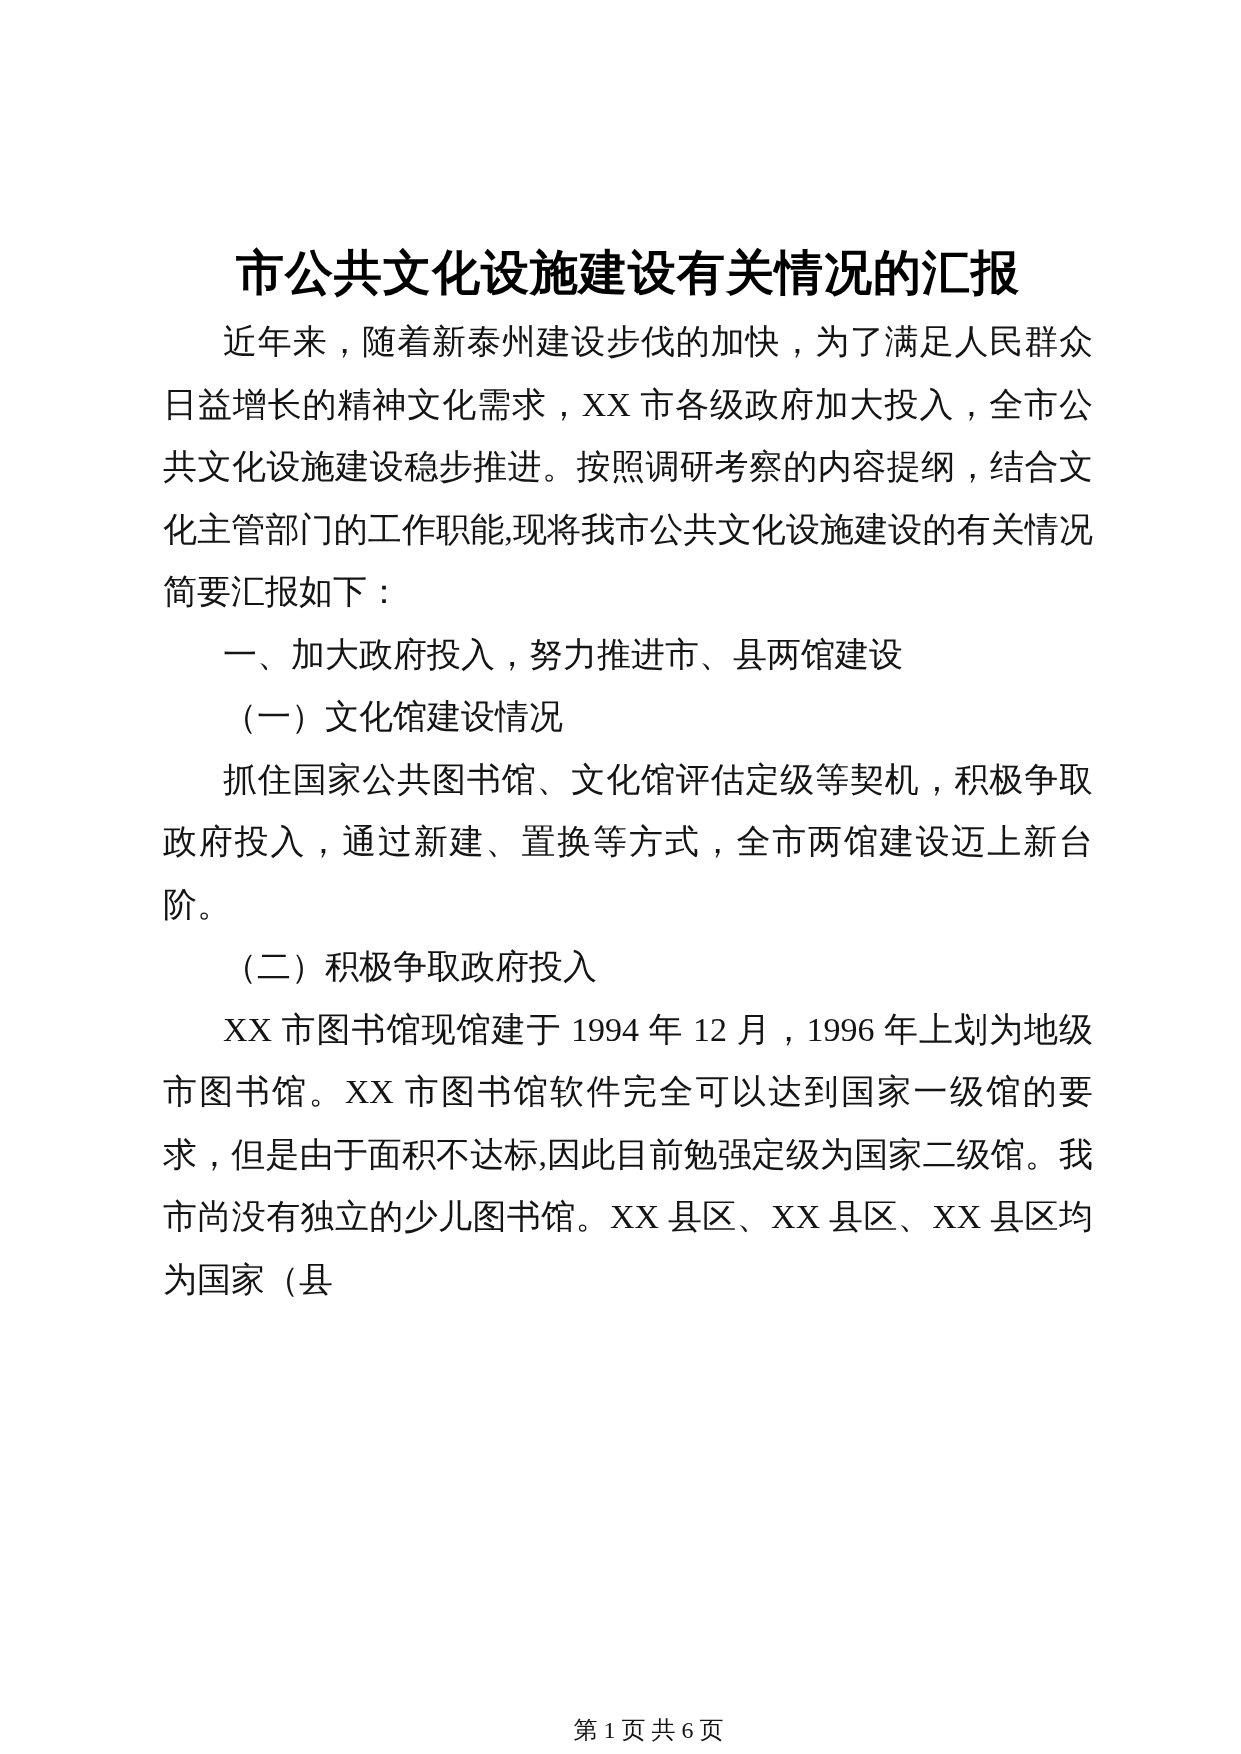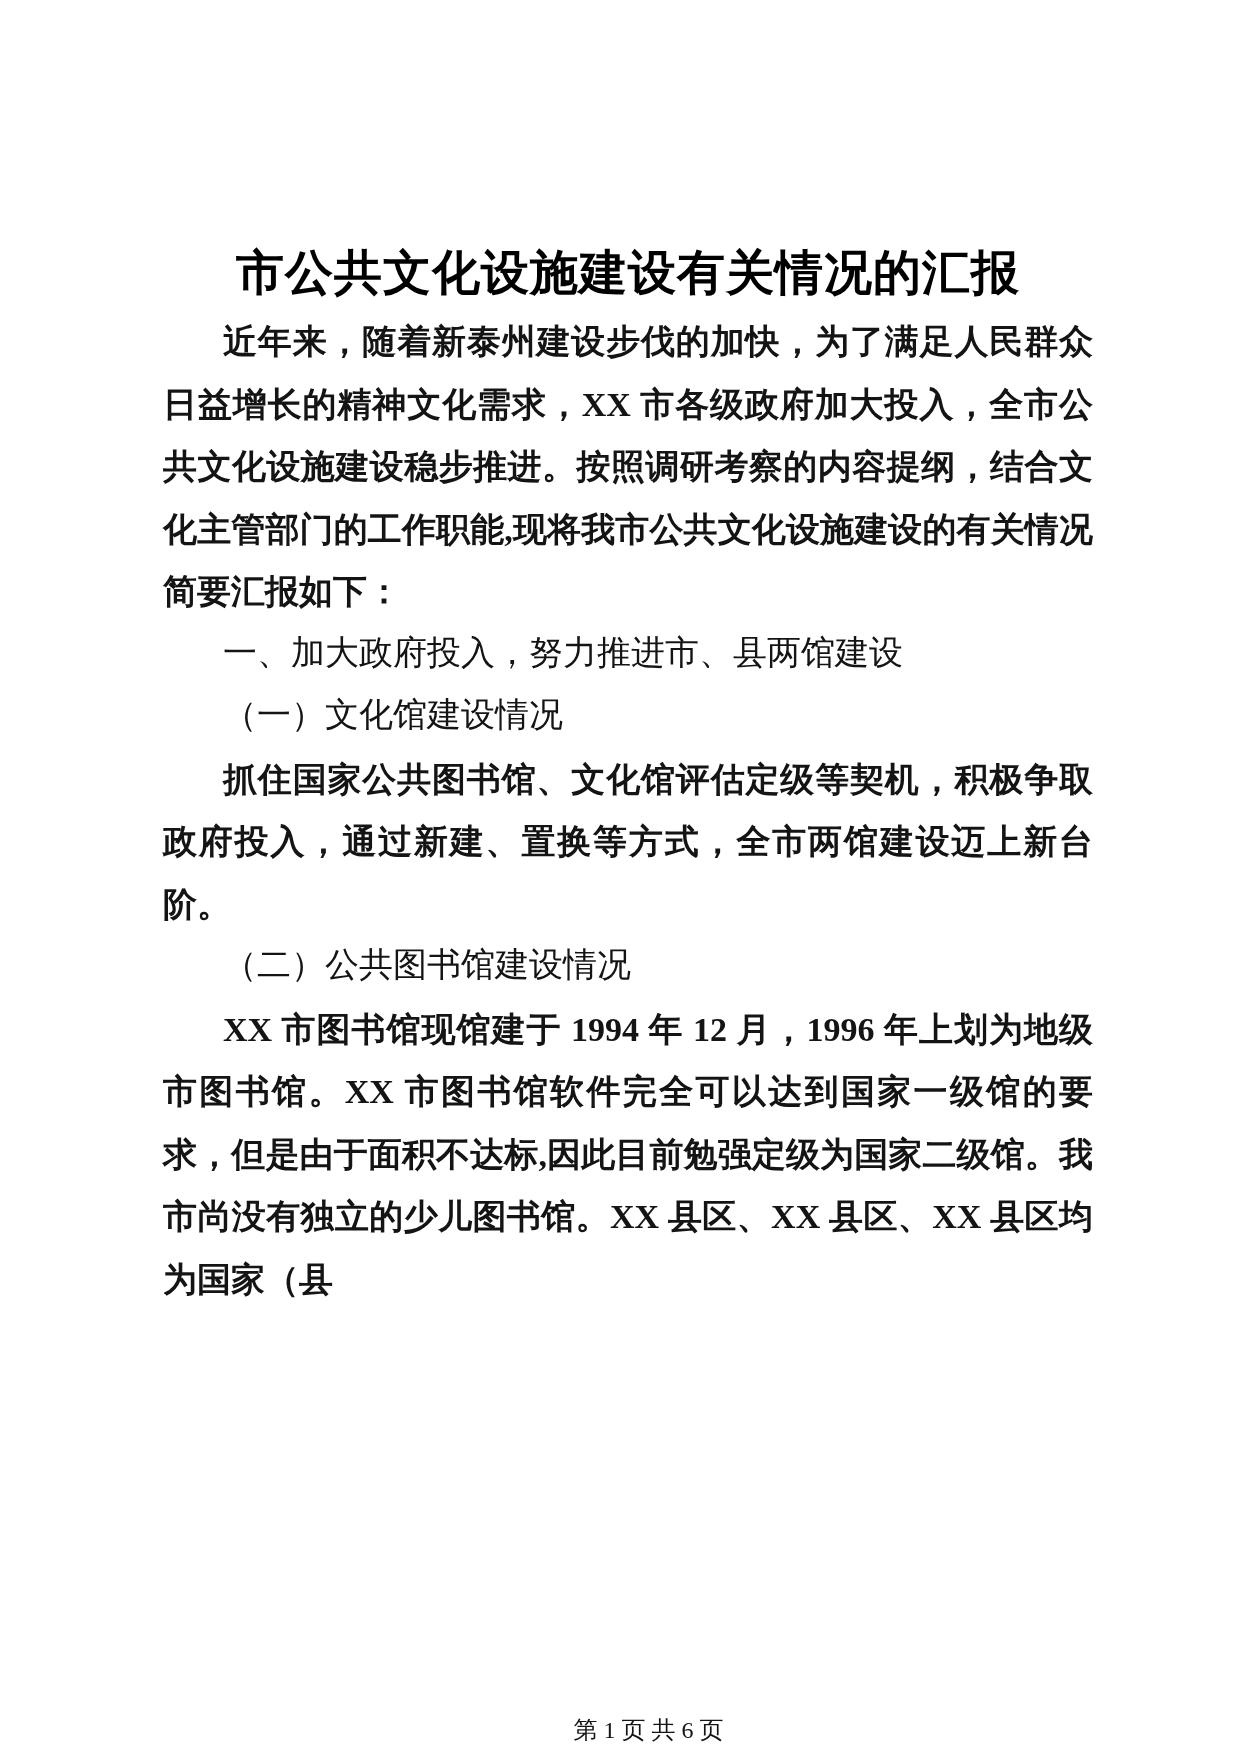--- a/index.html
+++ b/index.html
@@ -33,25 +33,23 @@
     width: 930px;
   }
   .para {
     margin: 0;
     font-size: 34px;
     line-height: 62.5px;
     text-align: justify;
     text-justify: inter-ideograph;
     text-indent: 60px;
     color: #141414;
-    font-weight: bold;
   }
   .section-heading {
     font-weight: normal;
-    font-family: Liberation Mono, monospace;
   }
   .page-footer {
     position: absolute;
     top: 1690px;
     left: 0;
     width: 100%;
     box-sizing: border-box;
     padding-left: 56px;
     text-align: center;
     font-size: 24px;
@@ -70,21 +68,21 @@
 
     <p class="para">近年来，随着新泰州建设步伐的加快，为了满足人民群众日益增长的精神文化需求，XX 市各级政府加大投入，全市公共文化设施建设稳步推进。按照调研考察的内容提纲，结合文化主管部门的工作职能,现将我市公共文化设施建设的有关情况简要汇报如下：</p>
 
     <p class="para section-heading">一、加大政府投入，努力推进市、县两馆建设</p>
 
     <p class="para section-heading">（一）文化馆建设情况</p>
 
     <p class="para">抓住国家公共图书馆、文化馆评估定级等契机，积极争取政府投入，通过新建、置换等方式，全市两馆建设迈上新台阶。</p>
 
 
-    <p class="para section-heading">（二）公共图书馆建设情况</p>
+    <p class="para section-heading">（二）积极争取政府投入</p>
 
     <p class="para">XX 市图书馆现馆建于 1994 年 12 月，1996 年上划为地级市图书馆。XX 市图书馆软件完全可以达到国家一级馆的要求，但是由于面积不达标,因此目前勉强定级为国家二级馆。我市尚没有独立的少儿图书馆。XX 县区、XX 县区、XX 县区均为国家（县</p>
 
   </div>
 
   <div class="page-footer">
     <span>第 1 页 共 6 页</span>
   </div>
 
 </div>

